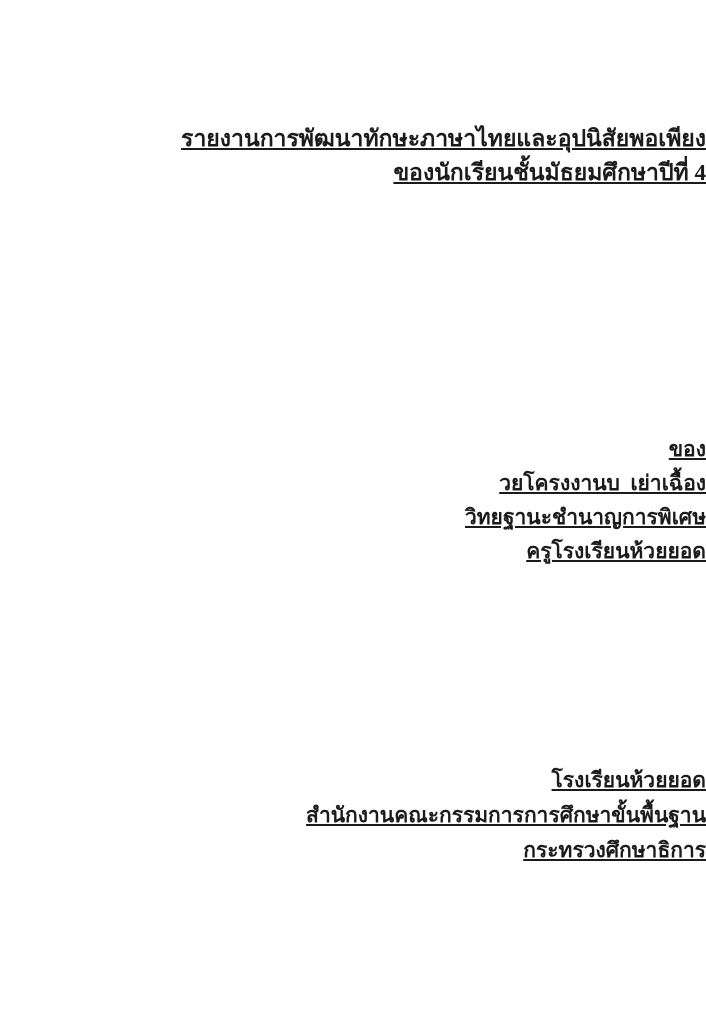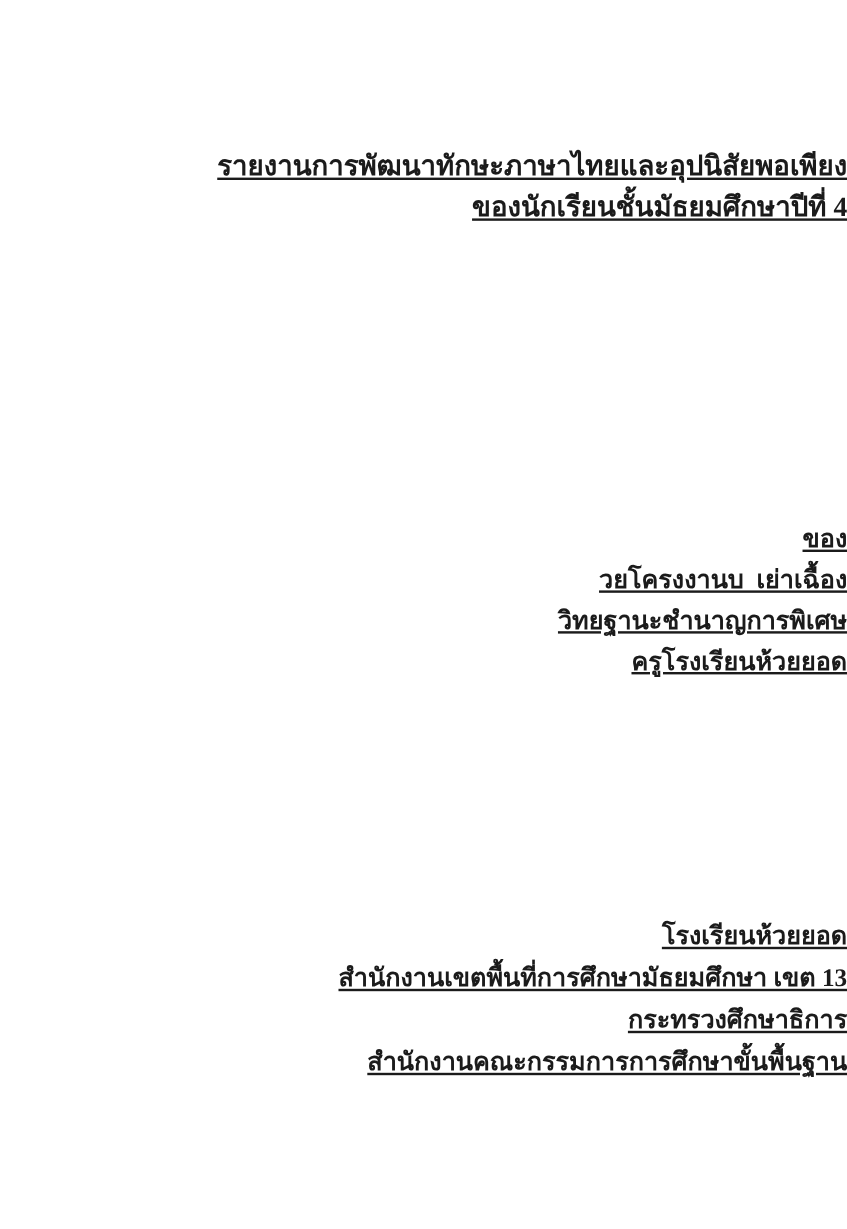--- a/index.html
+++ b/index.html
@@ -56,18 +56,17 @@
 
   <div class="block author-block">
     <div class="line">ของ</div>
     <div class="line">วยโครงงานบ  เย่าเฉื้อง</div>
     <div class="line">วิทยฐานะชำนาญการพิเศษ</div>
     <div class="line">ครูโรงเรียนห้วยยอด</div>
   </div>
 
   <div class="block footer-block">
     <div class="line">โรงเรียนห้วยยอด</div>
-    <div class="line">สำนักงานเขตพื้นที่การศึกษามัธยมศึกษา เขต 13</div>
+    <div class="line">สำนักงานคณะกรรมการการศึกษาขั้นพื้นฐาน</div>
     <div class="line">กระทรวงศึกษาธิการ</div>
-    <div class="line">สำนักงานคณะกรรมการการศึกษาขั้นพื้นฐาน</div>
   </div>
 
 </div>
 
 </body></html>

